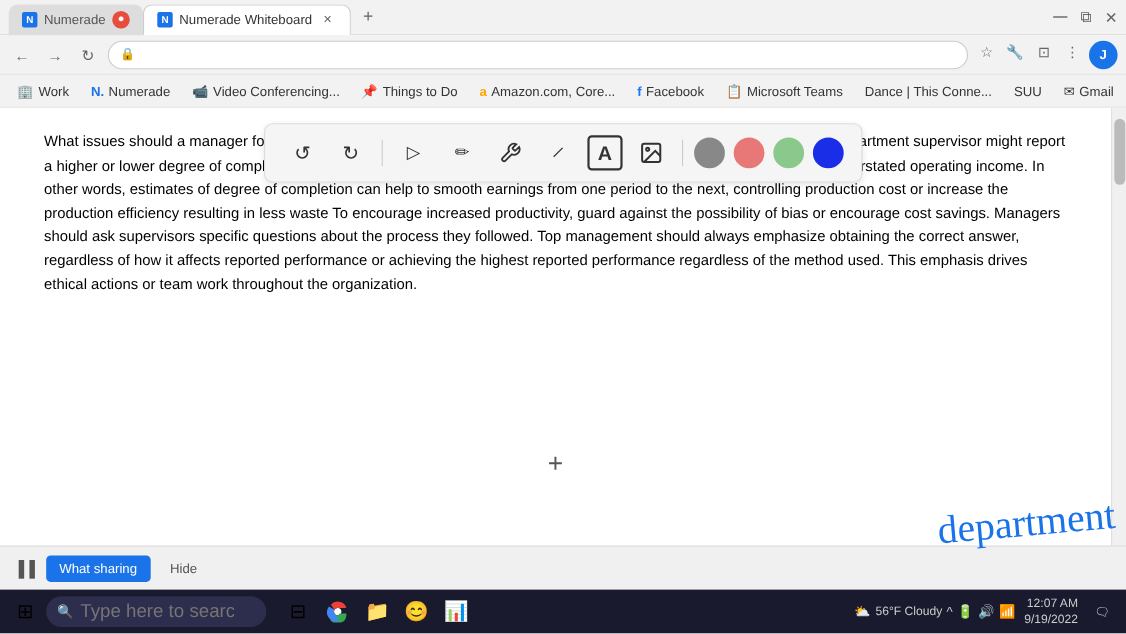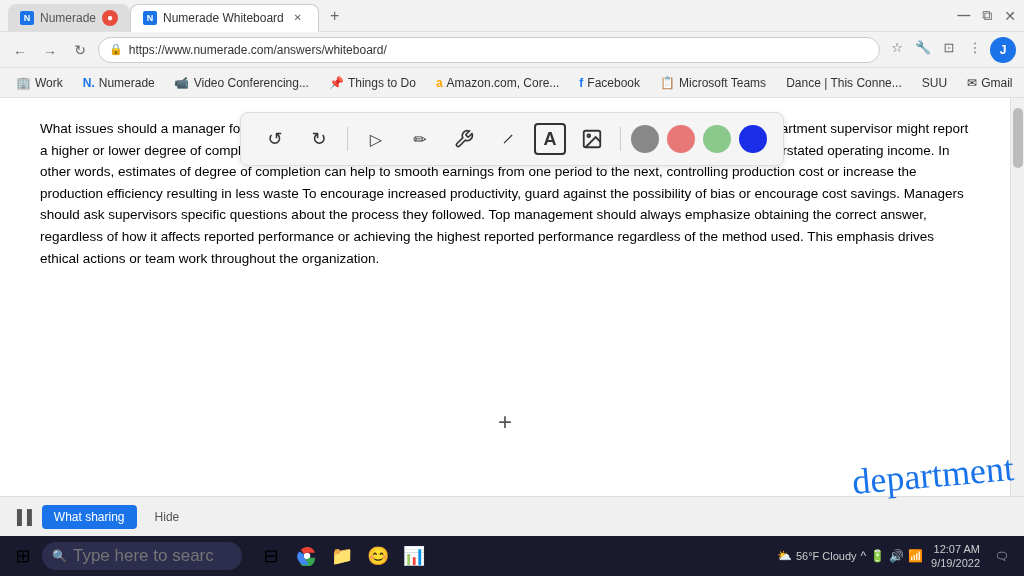--- a/index.html
+++ b/index.html
@@ -286,21 +286,20 @@
     <span style="color:#666;font-size:14px;cursor:pointer;">✕</span>
   </div>
 </div>
 
 <div class="address-bar">
   <div class="nav-btn">←</div>
   <div class="nav-btn">→</div>
   <div class="nav-btn">↻</div>
   <div class="url-bar">
     <span class="lock-icon">🔒</span>
-    <span class="url-text">https://www.numerade.com/answers/whiteboard/</span>
   </div>
   <div class="addr-actions">
     <div class="addr-btn">☆</div>
     <div class="addr-btn">🔧</div>
     <div class="addr-btn">⊡</div>
     <div class="addr-btn">⋮</div>
     <div class="profile-btn">J</div>
   </div>
 </div>
 

